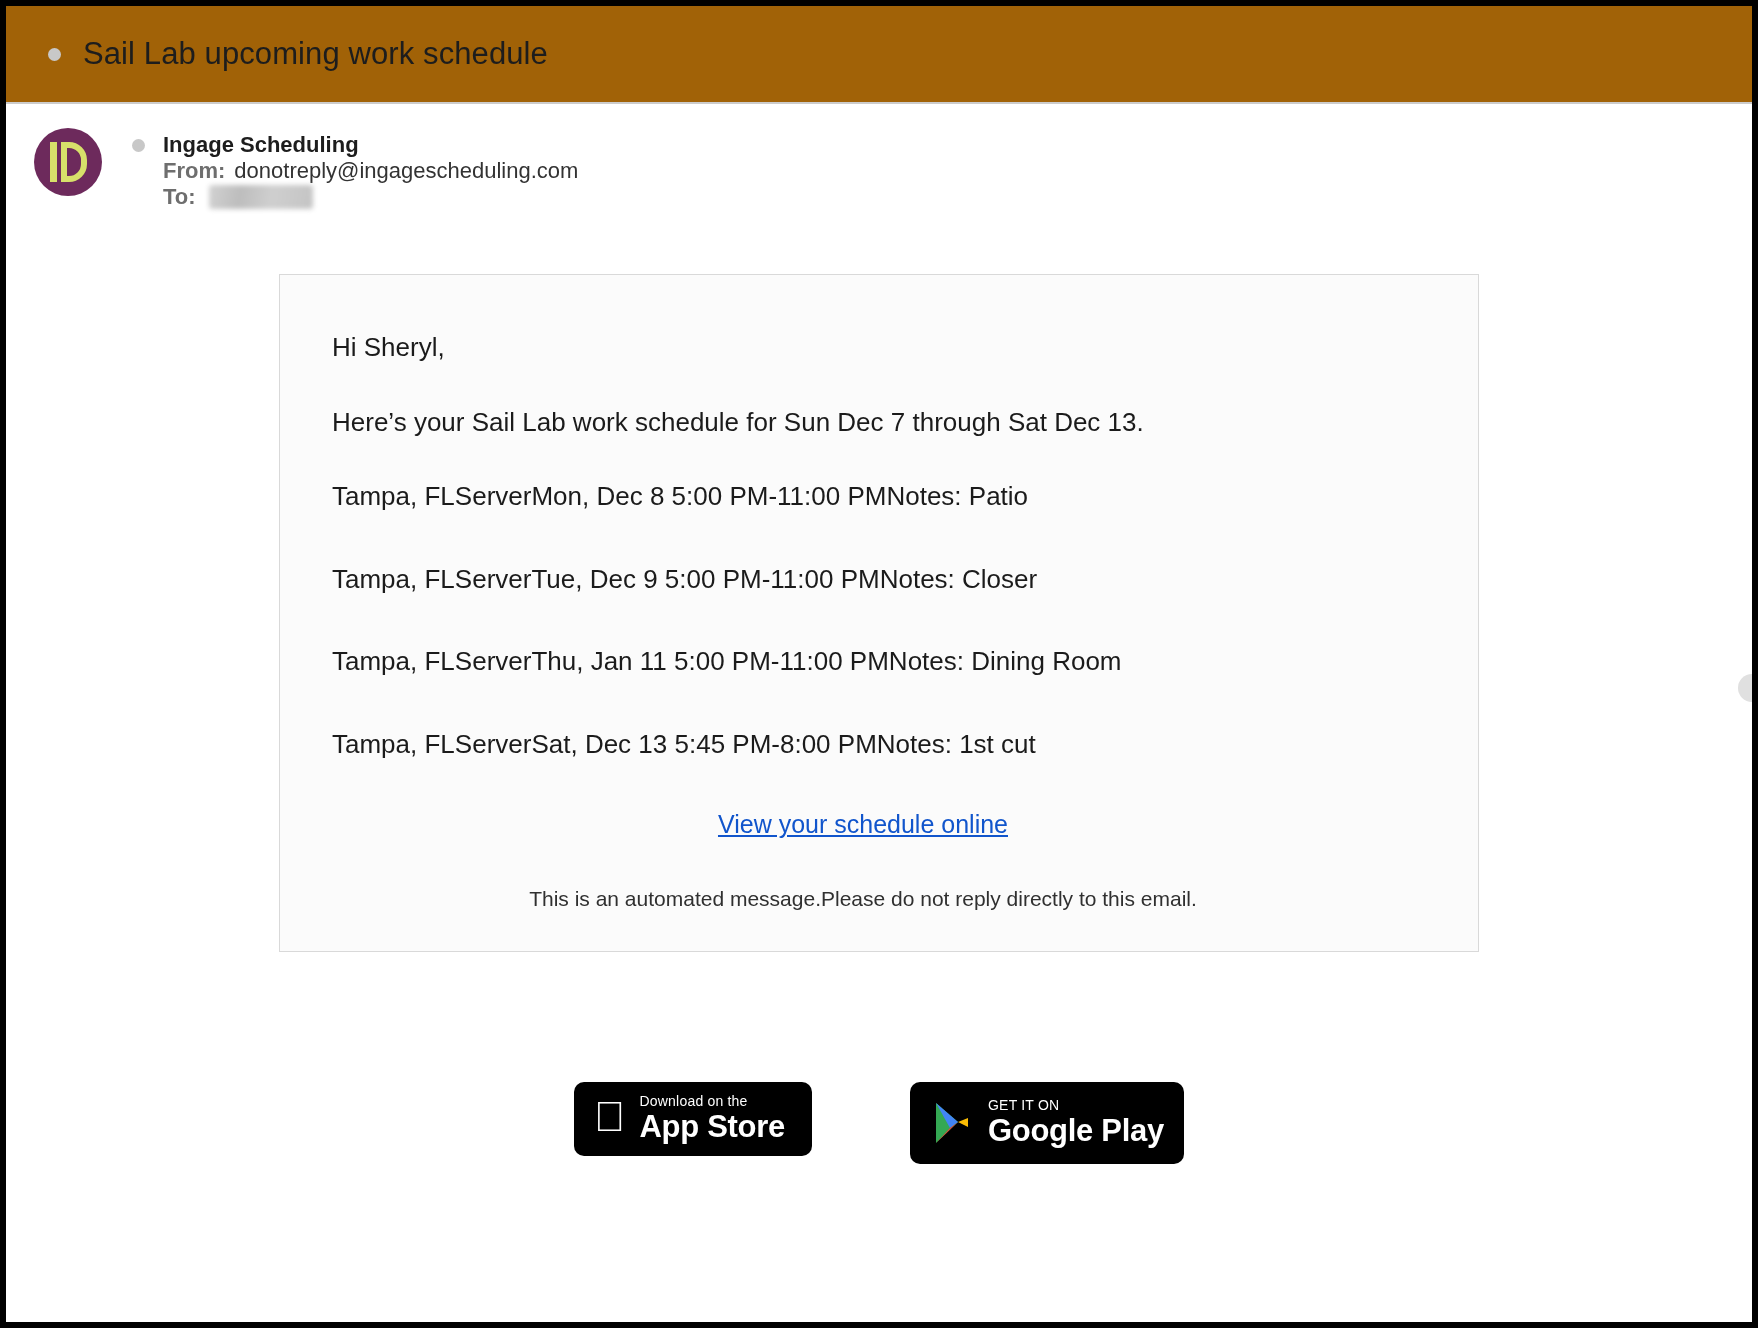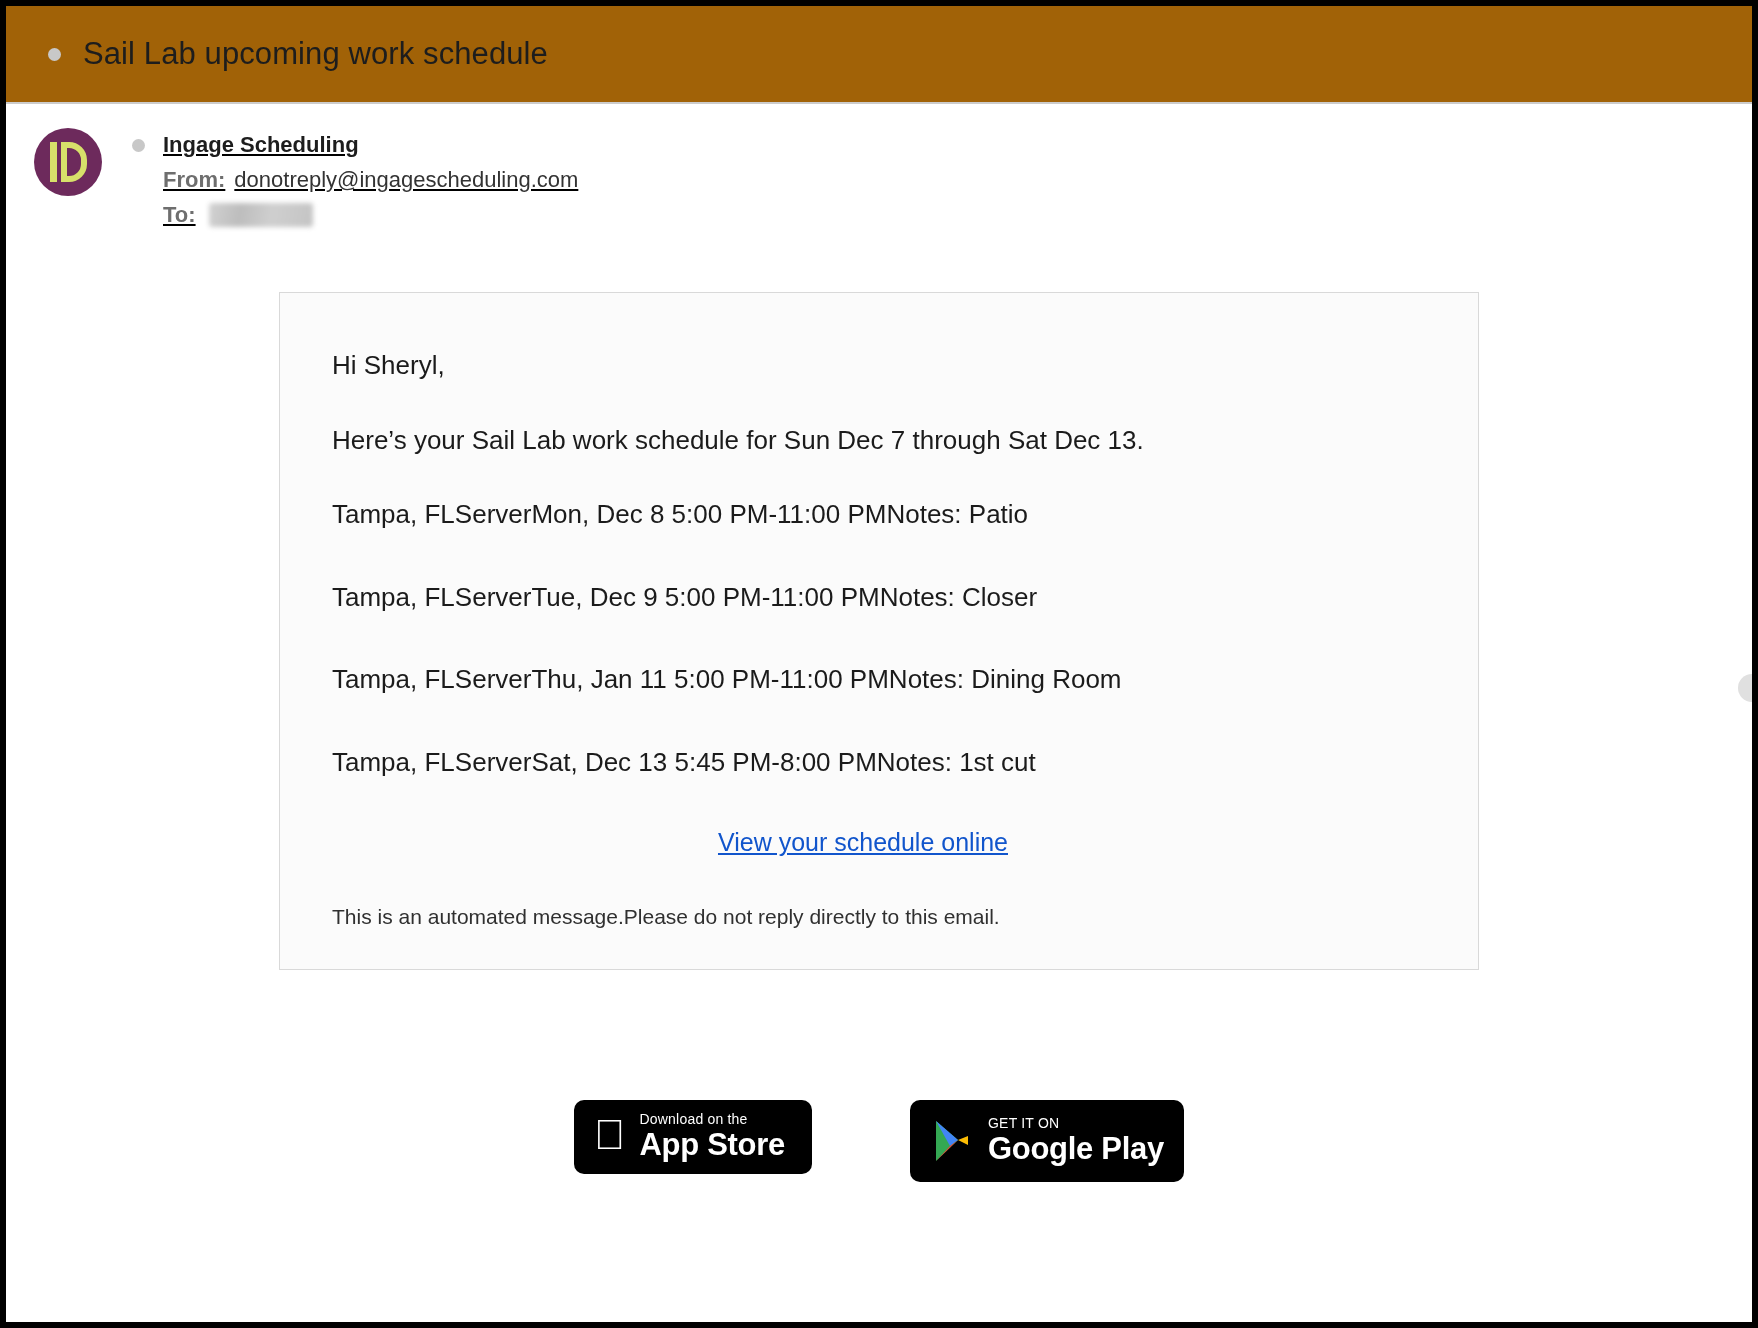--- a/index.html
+++ b/index.html
@@ -45,21 +45,20 @@
   .subject-text {
     font-size: 31px;
     color: #1d1d1d;
     font-weight: 400;
     letter-spacing: 0.1px;
   }
   
   .sender-block {
     display: flex;
     padding: 24px 16px 0 28px;
-    text-decoration: underline;
   }
   .avatar {
     width: 68px;
     height: 68px;
     border-radius: 50%;
     background: #6d2a5c;
     position: relative;
     flex: 0 0 auto;
     overflow: hidden;
   }
@@ -96,21 +95,20 @@
     background: #c8c8c8;
     margin-right: 18px;
   }
   .sender-name {
     font-size: 22px;
     font-weight: bold;
     color: #1d1d1d;
   }
   .from-row, .to-row {
     margin-left: 31px;
-    margin-top: 9px;
     font-size: 22px;
     color: #333333;
     display: flex;
     align-items: center;
   }
   .meta-label {
     color: #6e6e6e;
     font-weight: bold;
     margin-right: 9px;
   }
@@ -153,21 +151,21 @@
   }
   .link-row {
     text-align: center;
   }
   .schedule-link {
     font-size: 25px;
     color: #1155cc;
     text-decoration: underline;
   }
   .automated-note {
-    text-align: left;
+    text-align: center;
     font-size: 21px;
     color: #303030;
     margin-top: 48px;
   }
   
   .badges {
     display: flex;
     justify-content: center;
     gap: 98px;
     margin-top: 130px;

